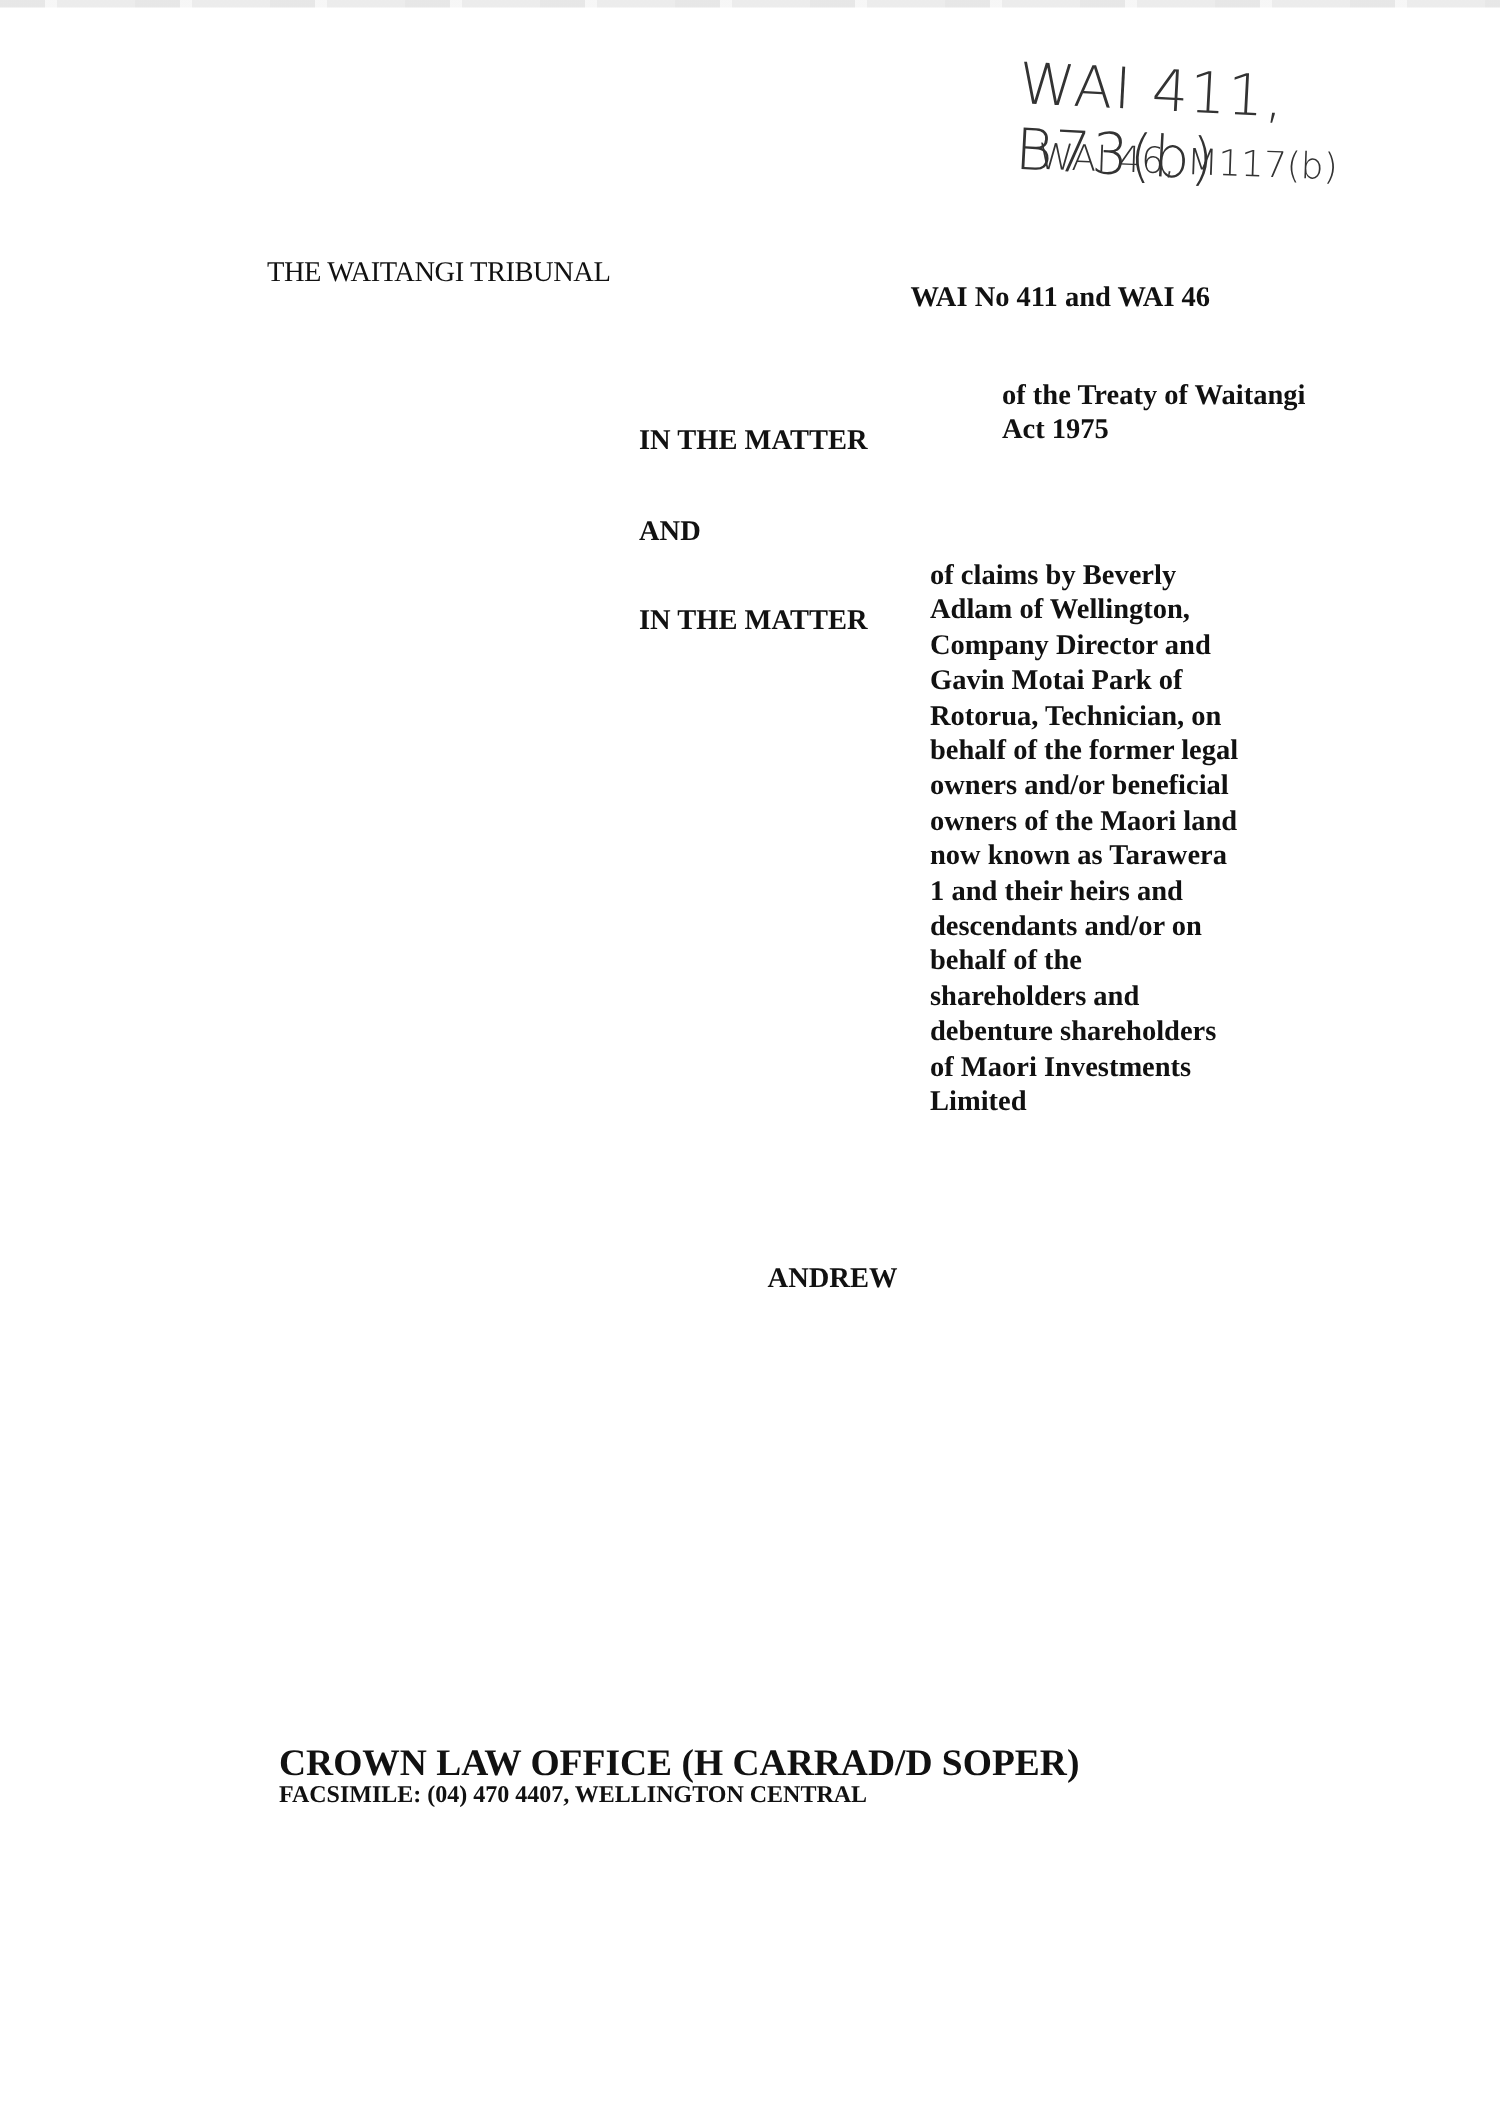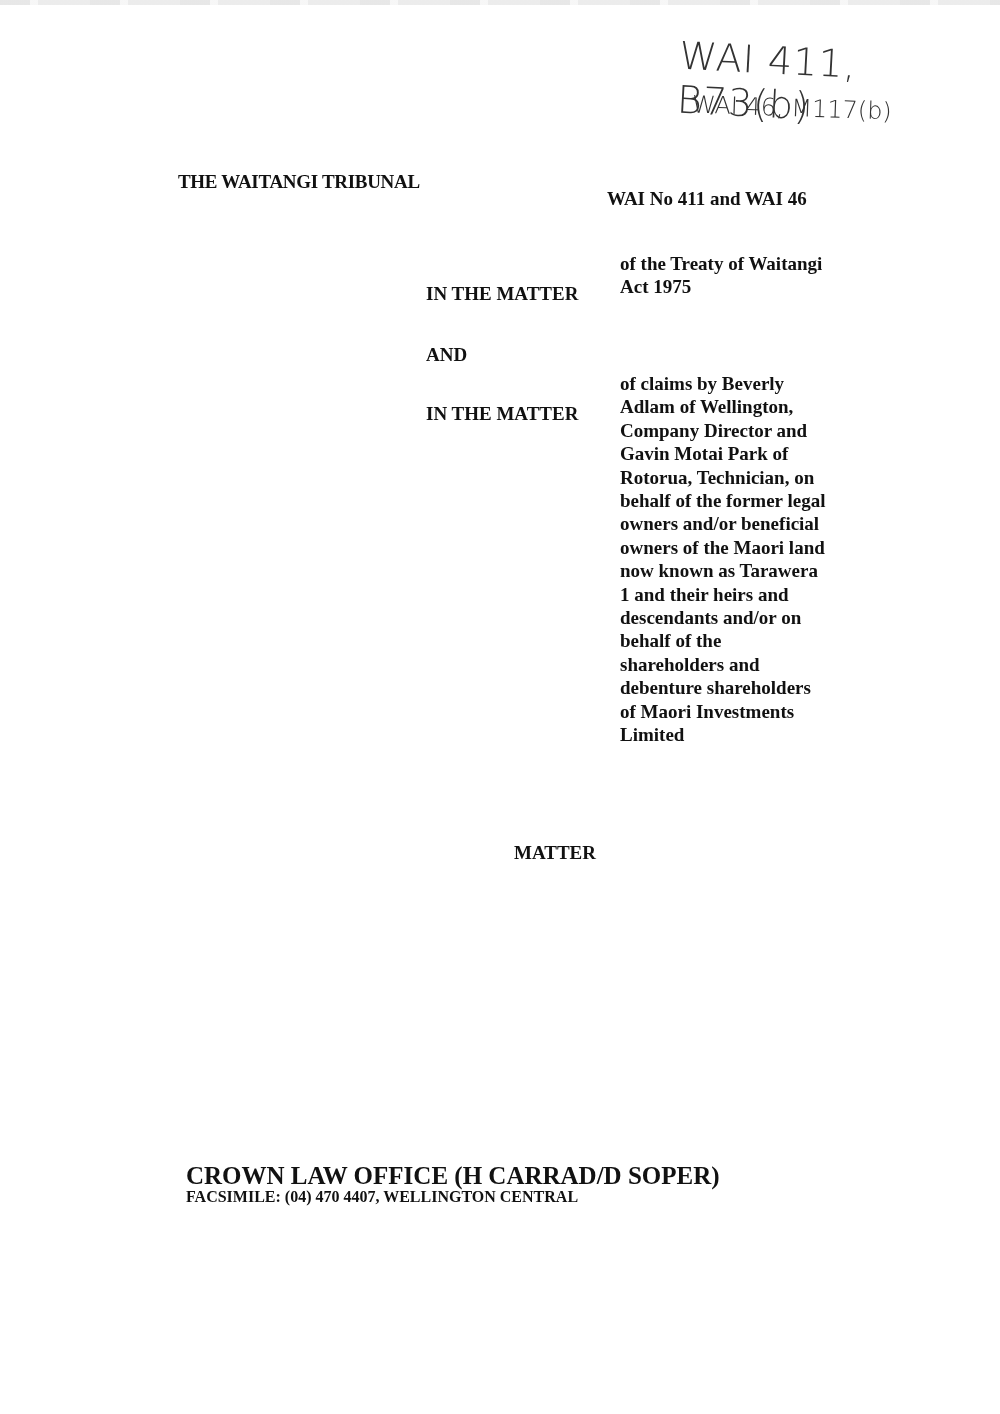--- a/index.html
+++ b/index.html
@@ -6,28 +6,28 @@
     body { width:1000px; height:1414px; background:#ffffff; position:relative; overflow:hidden;
            font-family:"Liberation Serif", serif; color:#111; }
     .scanline { position:absolute; left:0; top:0; width:1000px; height:5px;
                 background:repeating-linear-gradient(90deg,#ddd 0 30px,#f3f3f3 30px 38px,#e4e4e4 38px 90px); opacity:.7; }
     .hand { position:absolute; font-family:"DejaVu Sans", sans-serif; font-weight:300; color:#333; }
     .hand1 { left:678px; top:42px; font-size:38px; letter-spacing:1px; transform:rotate(3deg); }
     .hand2 { left:692px; top:94px; font-size:24px; transform:rotate(2deg); }
     .t { position:absolute; font-weight:bold; font-size:19px; line-height:23.4px; white-space:pre; }
     .tribunal { left:178px; top:170px; font-size:19px; font-weight:normal; font-family:"Liberation Serif", serif;
                 letter-spacing:-0.3px; }
-    .tribunal b { font-weight:bold; }
+    .tribunal b { font-weight:normal; }
     .wai { left:607px; top:187px; }
     .lbl { left:426px;margin-top:30px; }
     .m1 { top:252px; }
     .and { top:313px; }
     .m2 { top:372px; }
     .txt { left:620px; }
-    .d1 { top:252px; }
+    .d1 { top:252px;margin-left:48px; }
     .d2 { top:372px; }
     .summary { position:absolute; left:150px; width:810px; top:842px; text-align:center; font-weight:bold; font-size:19px; line-height:22px; }
     .footer { position:absolute; left:186px; top:1165px; font-weight:bold; }
     .footer div { white-space:nowrap; }
     .f1 { font-size:25px; line-height:22px; }
     .f2 { font-size:19.5px; line-height:22px; }
     .f3 { font-size:16px; line-height:20px; }
   </style>
 </head>
 <body>
@@ -58,19 +58,19 @@
 now known as Tarawera
 1 and their heirs and
 descendants and/or on
 behalf of the
 shareholders and
 debenture shareholders
 of Maori Investments
 Limited</div>
 
 <div class="summary">
-  <div>MATTER</div>
+  <div>ANDREW</div>
 </div>
 
 <div class="footer">
   <div class="f1">CROWN LAW OFFICE (H CARRAD/D SOPER)</div>
   <div class="f3">FACSIMILE: (04) 470 4407, WELLINGTON CENTRAL</div>
 </div>
 
 </body></html>

